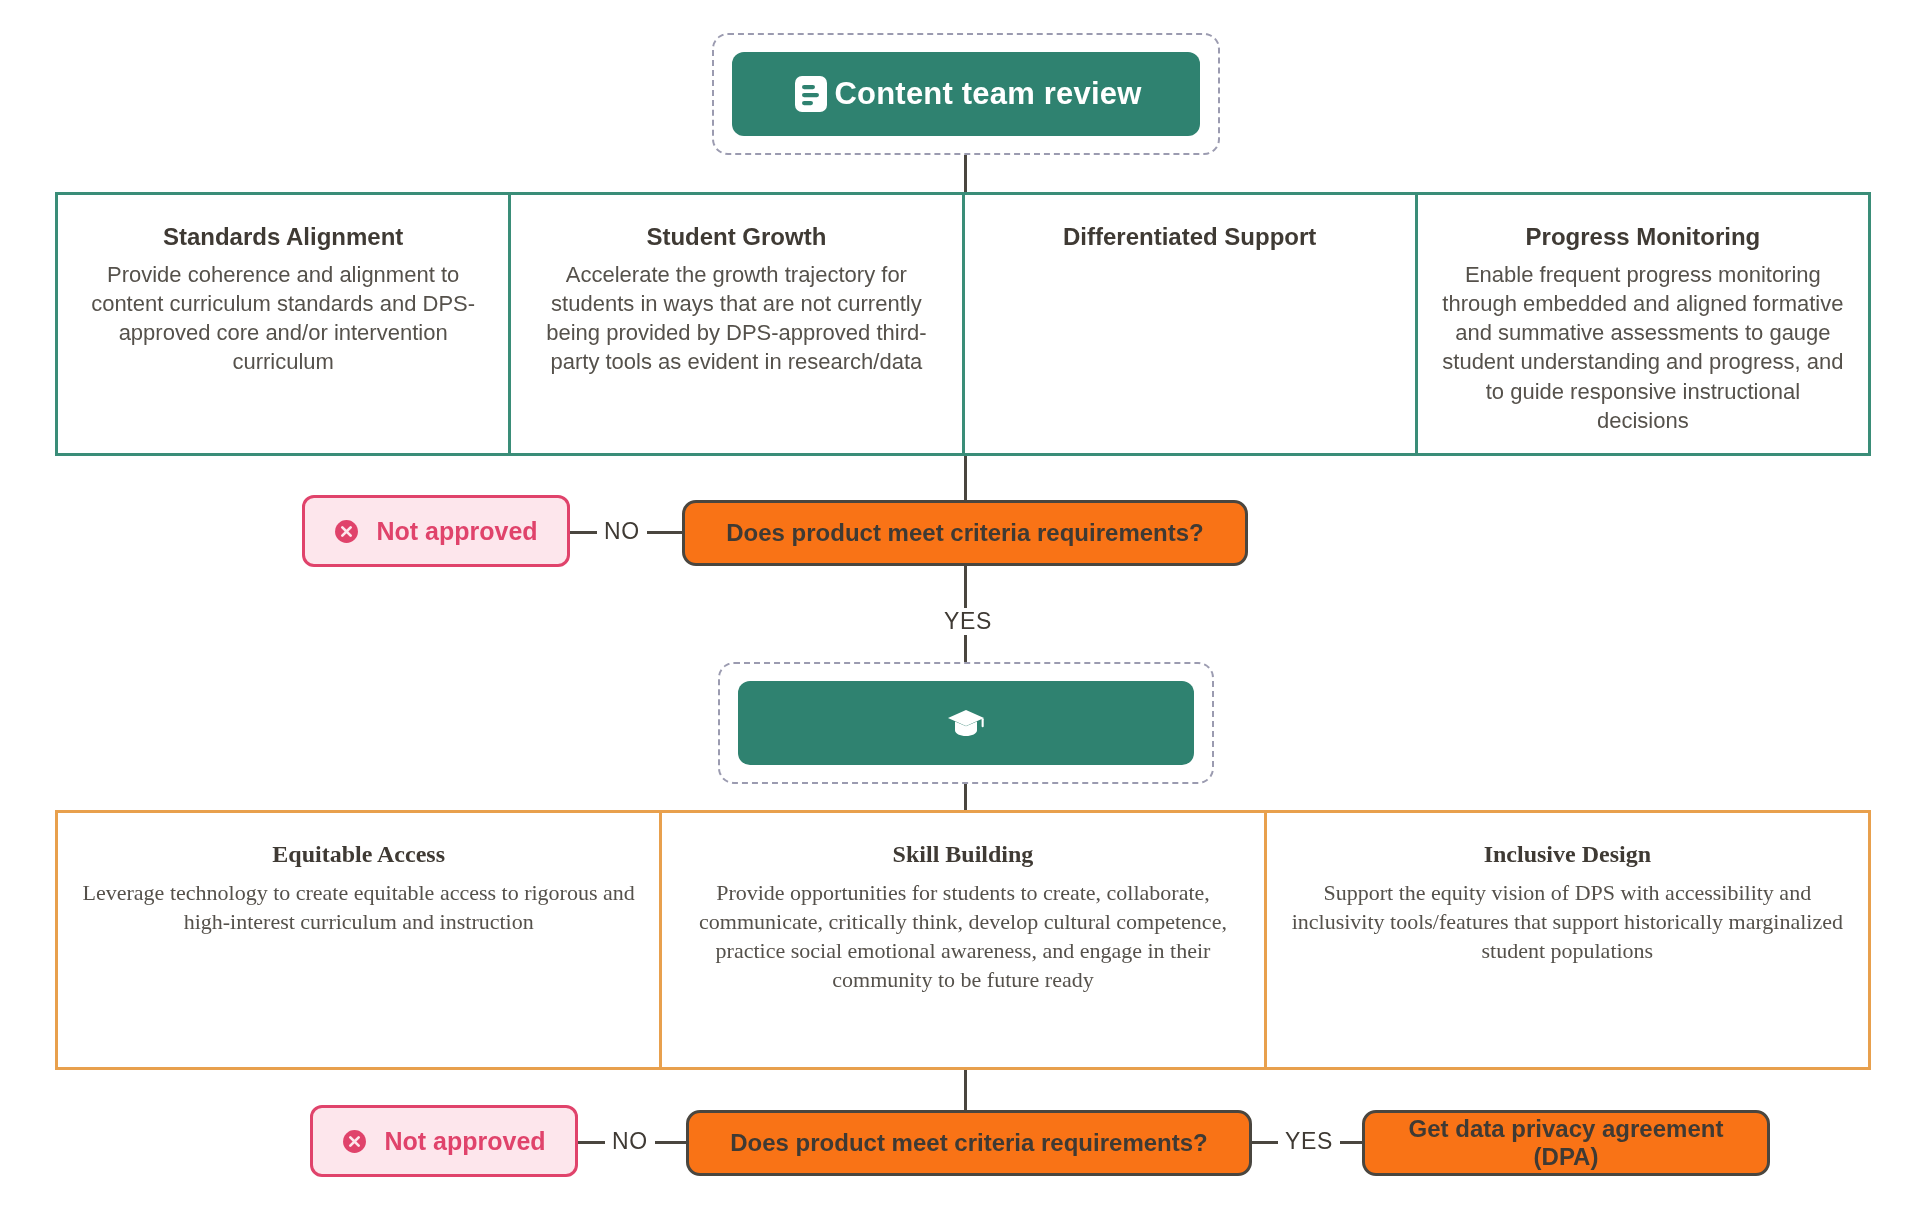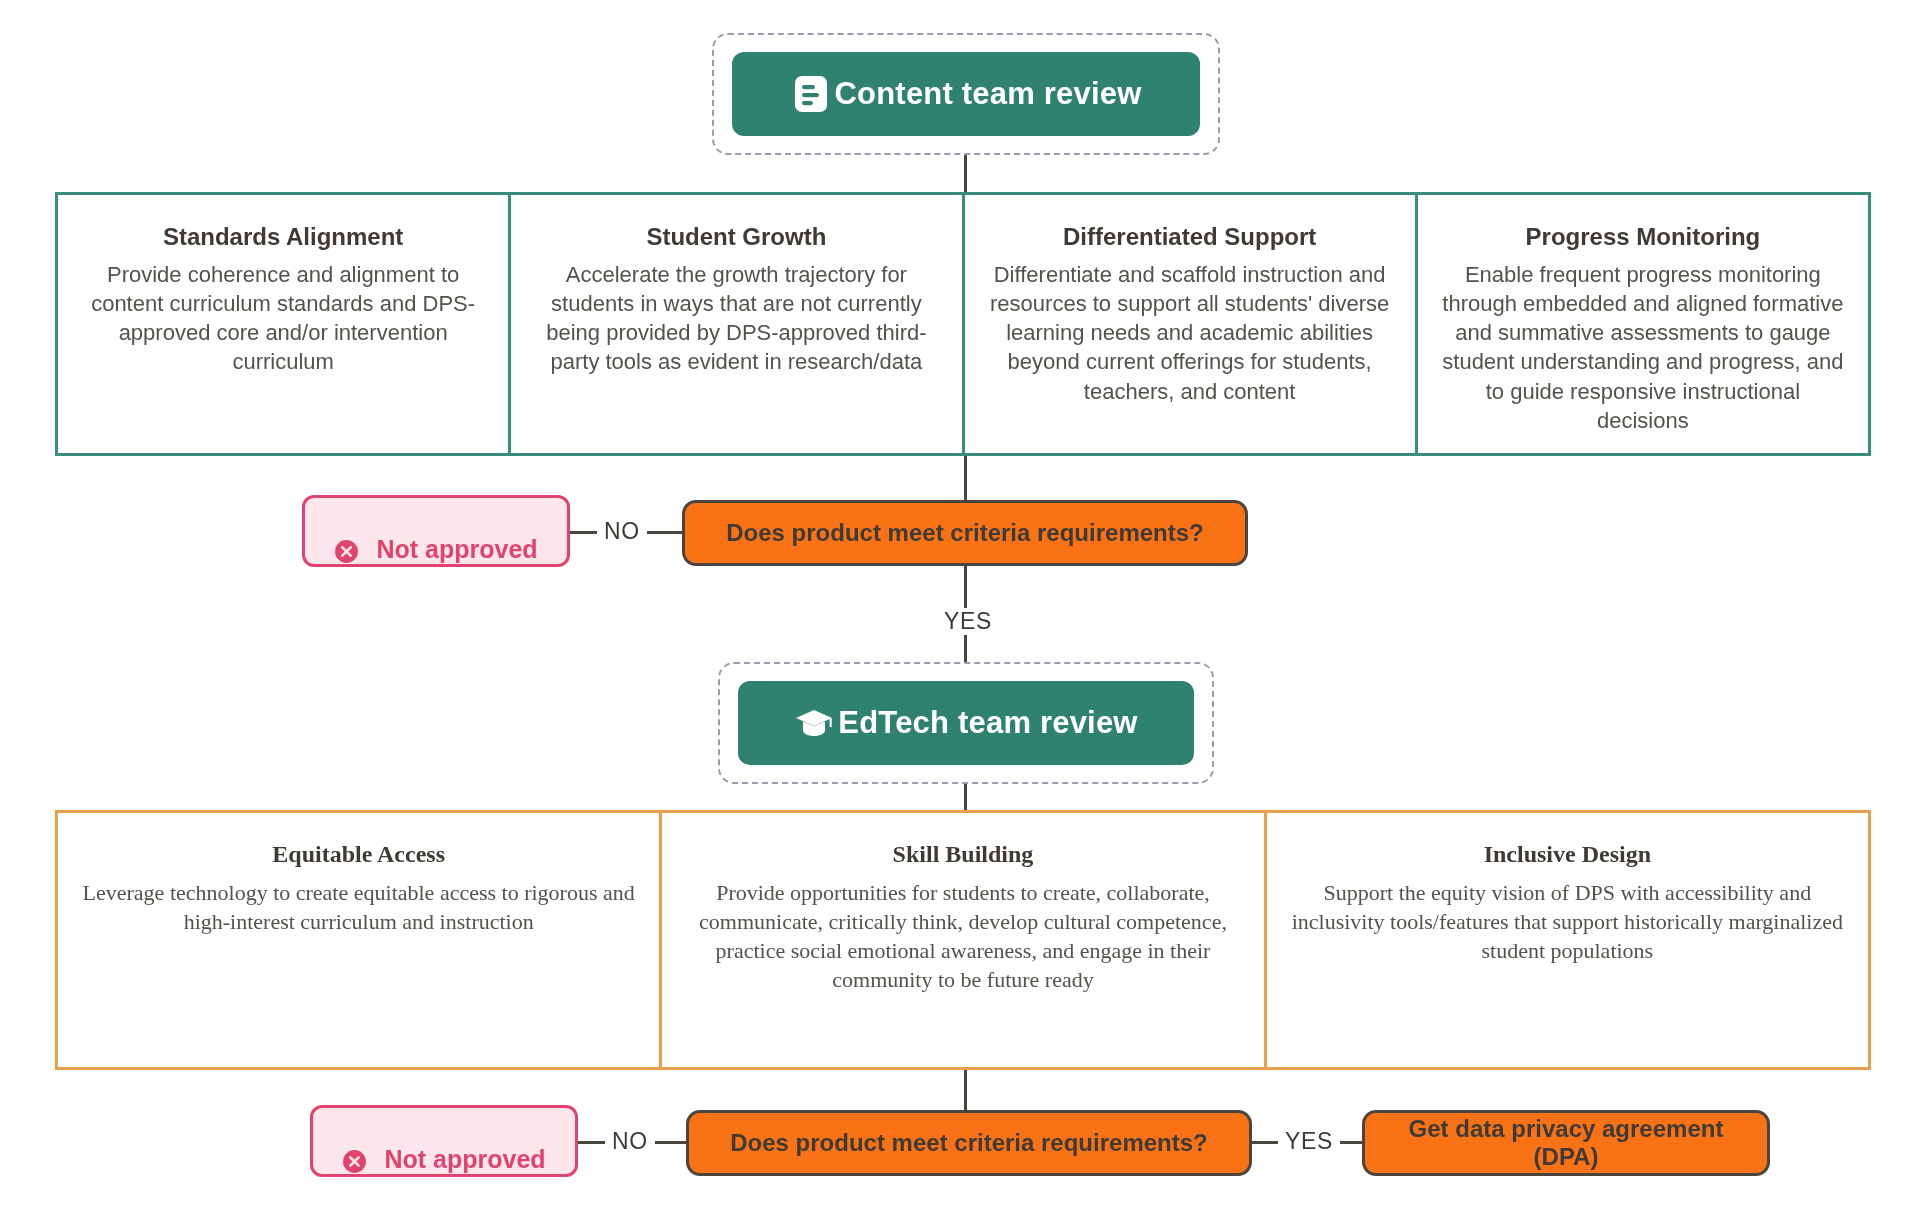--- a/index.html
+++ b/index.html
@@ -111,21 +111,21 @@
   }
 
   
   .chip {
     position: absolute;
     box-sizing: border-box;
     border: 3px solid #e0436b;
     border-radius: 12px;
     background: #fde6ec;
     display: flex;
-    align-items: flex-end;
+    align-items: center;
     justify-content: center;
     gap: 17px;
     color: #e0436b;
     font-size: 25px;
     font-weight: bold;
     z-index: 3;
   }
   .chip .xico { width: 25px; height: 25px; flex: 0 0 25px; display:block; }
 
   
@@ -173,21 +173,20 @@
     <div class="crit-cell">
       <div class="crit-title">Standards Alignment</div>
       <div class="crit-desc">Provide coherence and alignment to content curriculum standards and DPS-approved core and/or intervention curriculum</div>
     </div>
     <div class="crit-cell">
       <div class="crit-title">Student Growth</div>
       <div class="crit-desc">Accelerate the growth trajectory for students in ways that are not currently being provided by DPS-approved third-party tools as evident in research/data</div>
     </div>
     <div class="crit-cell">
       <div class="crit-title">Differentiated Support</div>
-      <div class="crit-desc">Differentiate and scaffold instruction and resources to support all students' diverse learning needs and academic abilities beyond current offerings for students, teachers, and content</div>
     </div>
     <div class="crit-cell">
       <div class="crit-title">Progress Monitoring</div>
       <div class="crit-desc">Enable frequent progress monitoring through embedded and aligned formative and summative assessments to gauge student understanding and progress, and to guide responsive instructional decisions</div>
     </div>
   </div>
 
   <div class="ln v" style="left:964px; top:456px; height:54px;"></div>
 
   <div class="node-box" style="left:682px; top:500px; width:566px; height:66px;">
@@ -208,21 +207,20 @@
   <div class="ln v" style="left:964px; top:566px; height:118px;"></div>
   <div class="edge-label" style="left:937px; top:608px;">YES</div>
 
   <div class="review-wrap" style="left:718px; top:662px; width:496px; height:122px;">
     <div class="review-btn">
       <svg class="ico" viewBox="0 0 40 40" aria-hidden="true">
         <path d="M20 7 L38 15 L20 23 L2 15 Z" fill="#ffffff"></path>
         <path d="M9 18.4 V27.2 C9 30.6 14 33 20 33 C26 33 31 30.6 31 27.2 V18.4 L20 23.2 Z" fill="#ffffff"></path>
         <rect x="35.6" y="15.2" width="2.1" height="9" rx="1" fill="#ffffff"></rect>
       </svg>
-      <span>EdTech team review</span>
     </div>
   </div>
 
   <div class="ln v" style="left:964px; top:781px; height:31px;"></div>
 
   <div class="criteria-table orange" style="left:55px; top:810px; width:1816px; height:260px;">
     <div class="crit-cell">
       <div class="crit-title">Equitable Access</div>
       <div class="crit-desc">Leverage technology to create equitable access to rigorous and high-interest curriculum and instruction</div>
     </div>

